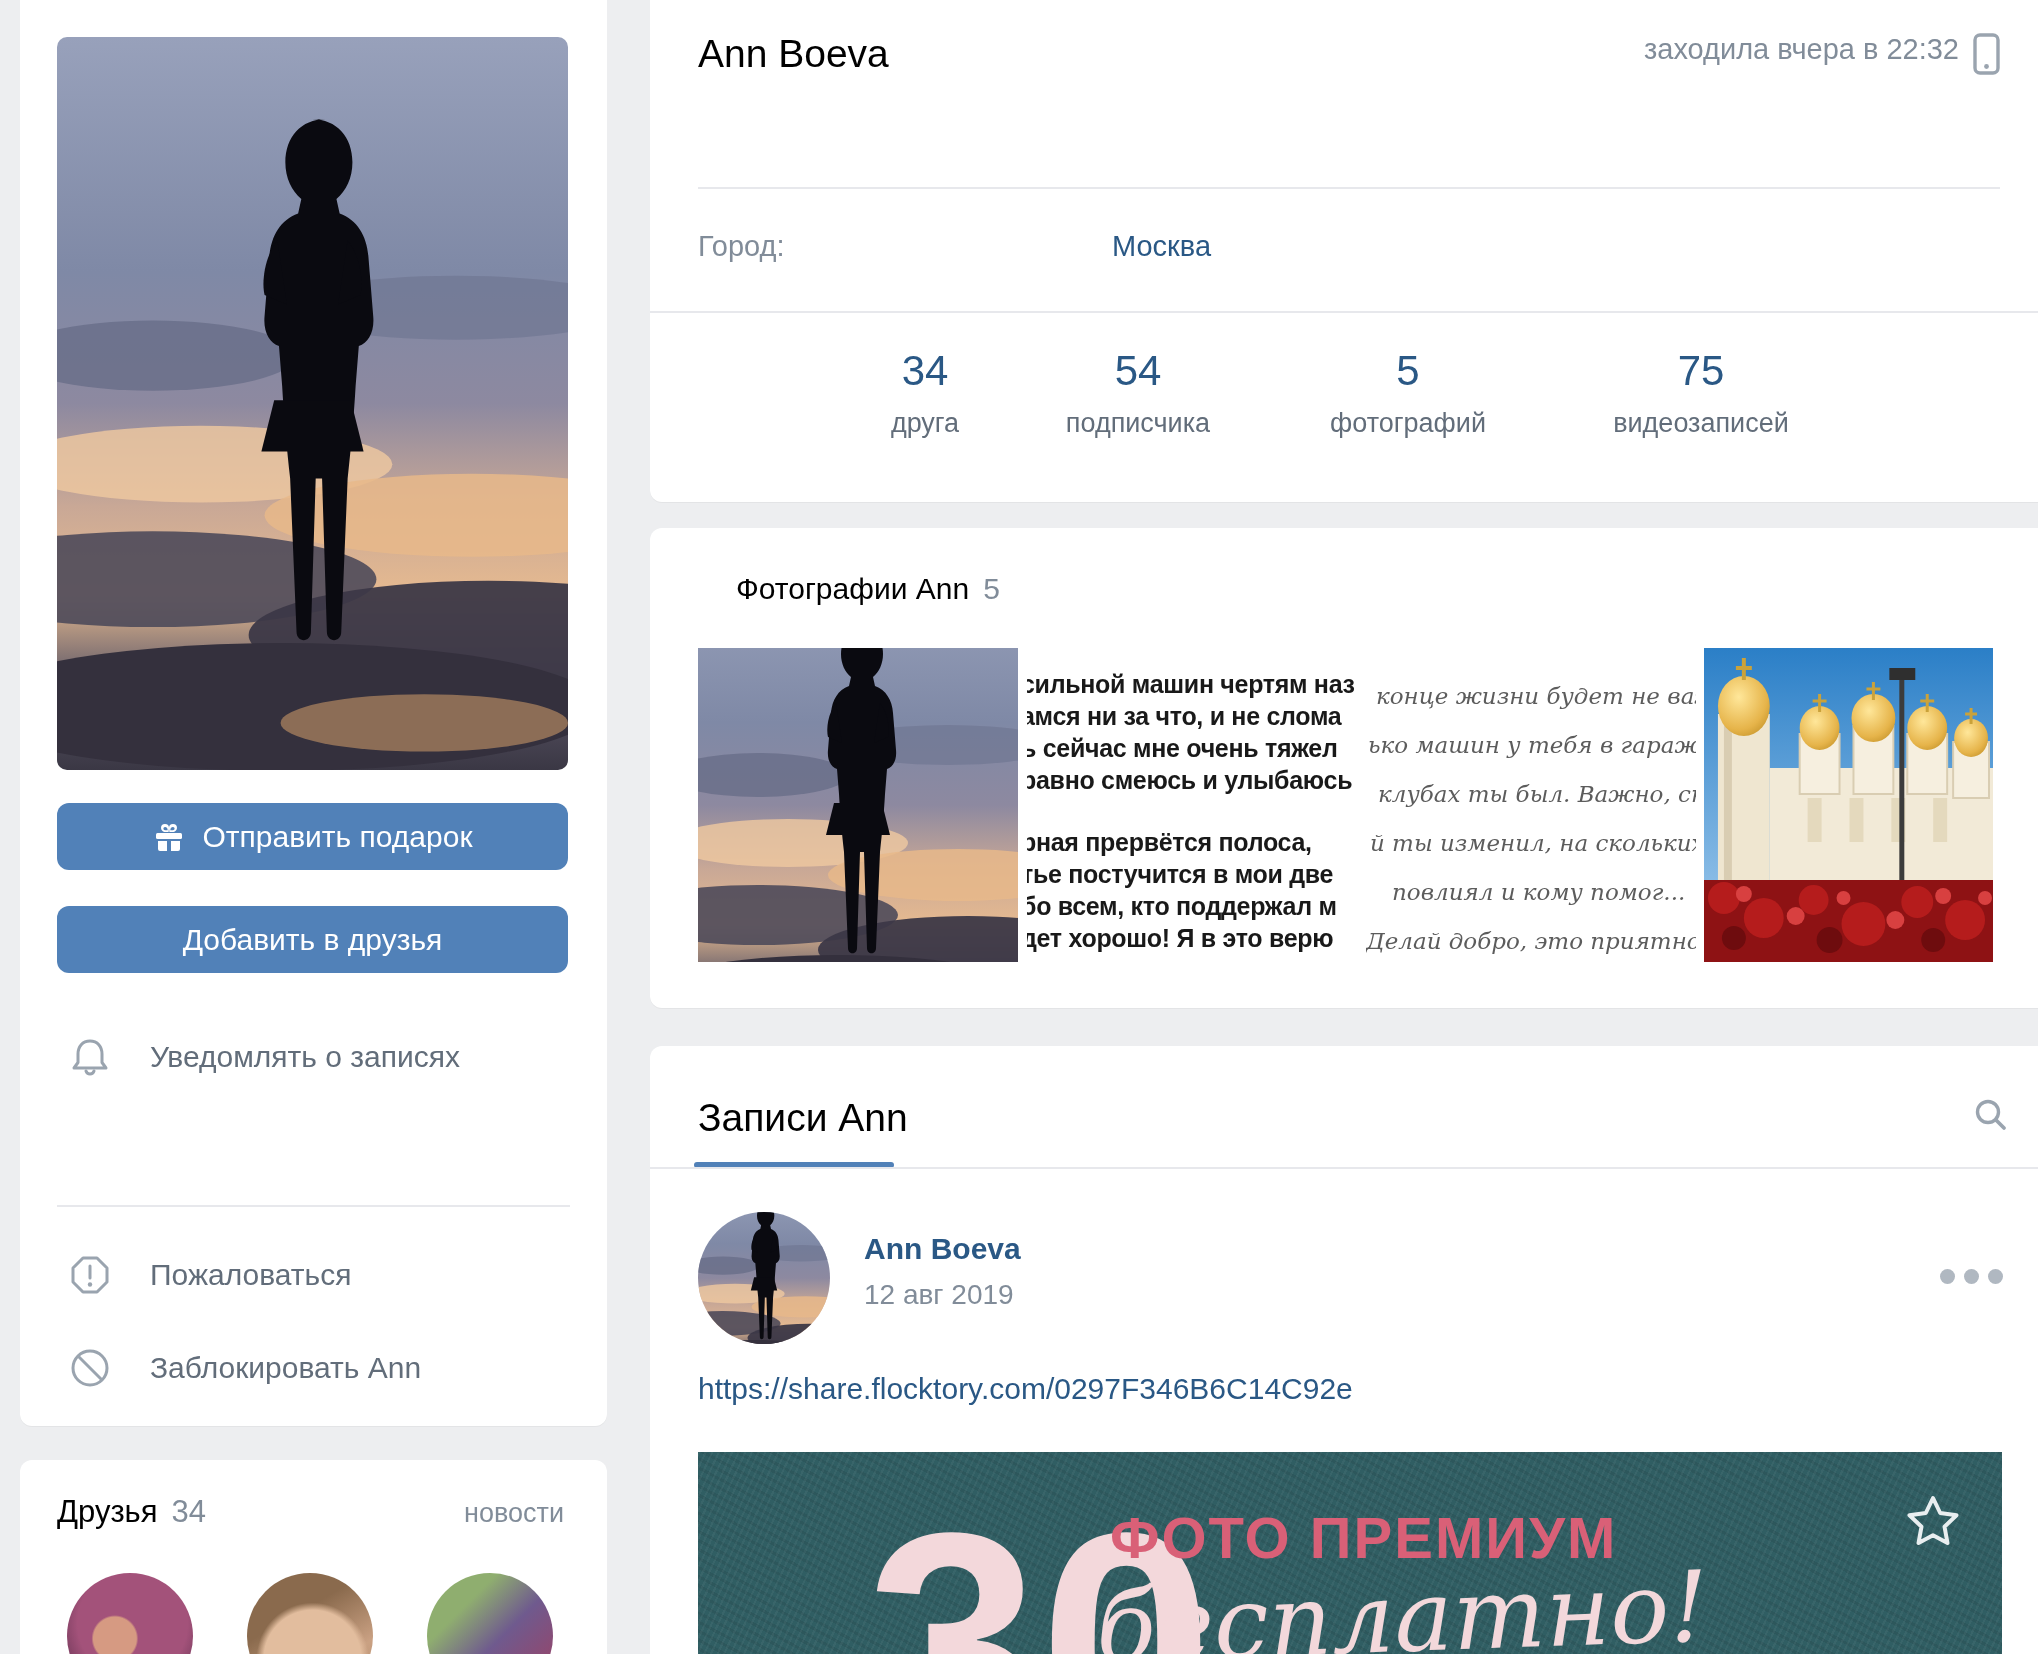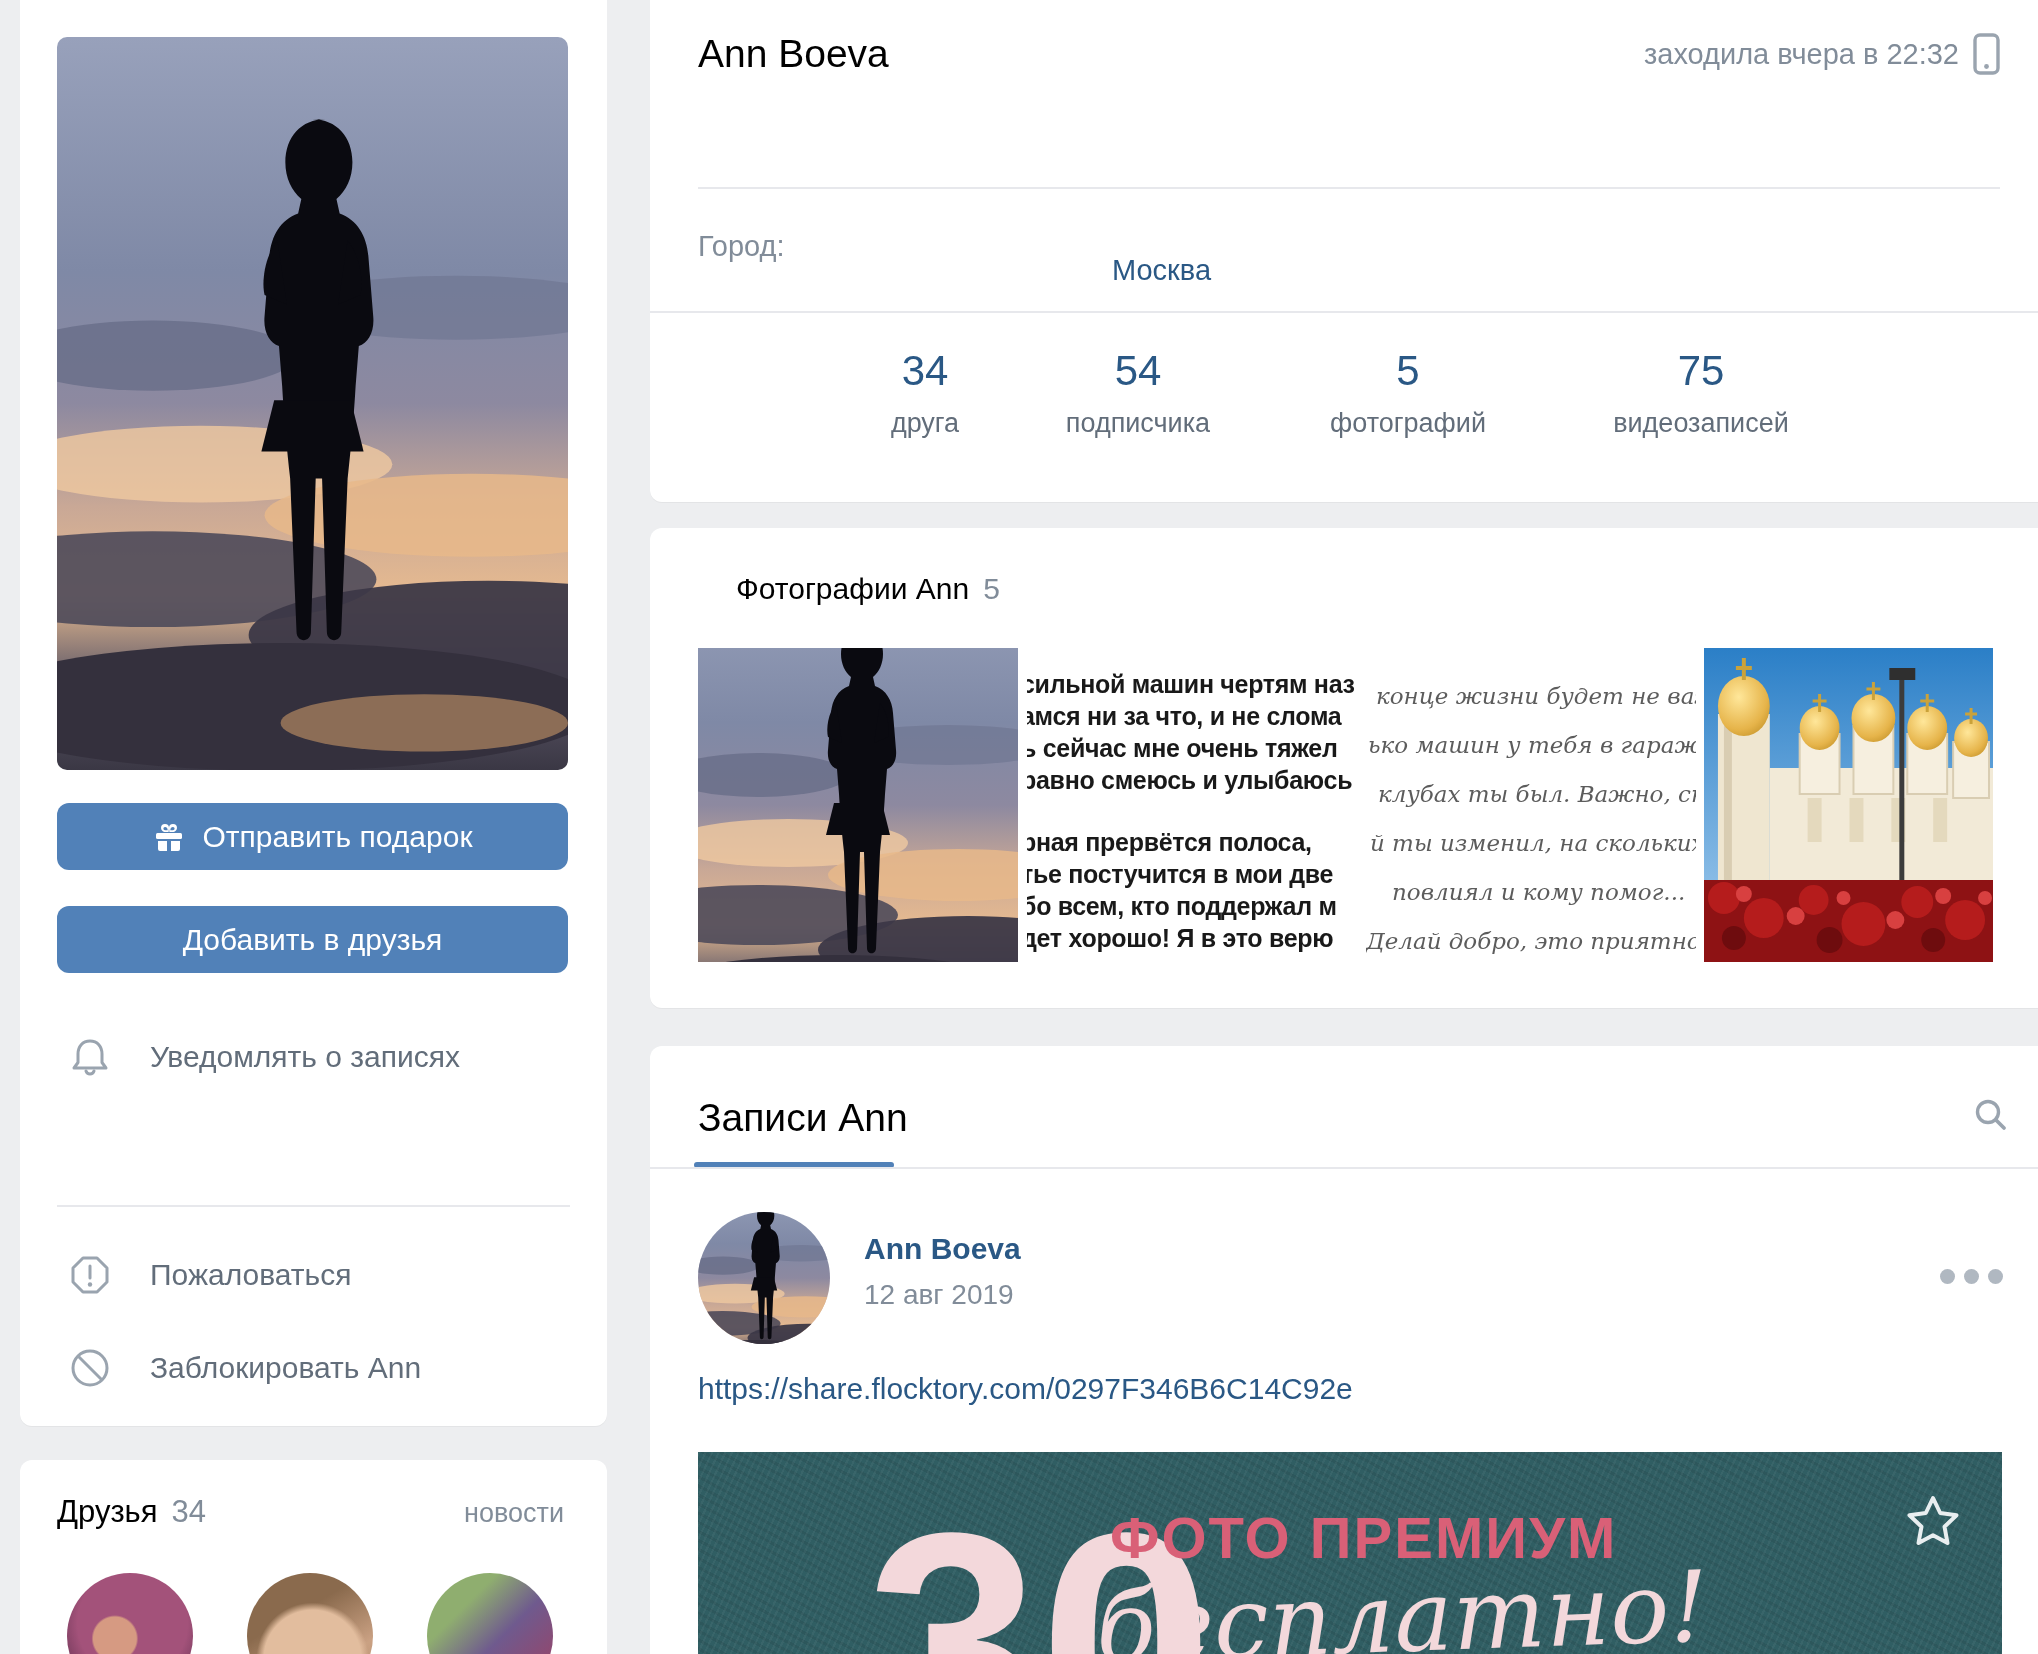--- a/index.html
+++ b/index.html
@@ -40,28 +40,28 @@
   #fr-av-2{left:227px;background:
     radial-gradient(circle at 52% 68%, #e2bd9e 0 45%, rgba(0,0,0,0) 52%),
     linear-gradient(150deg,#8a6a4d 0 35%, #caa183 70%, #b08b68 100%);}
   #fr-av-3{left:407px;background:
     linear-gradient(135deg,#8fae6f 0 28%, #6f5a8e 55%, #a33e5e 100%);}
 
   
   #header-card{left:650px;top:-20px;width:1400px;height:522px;}
   #name-row{left:48px;top:52px;right:50px;display:flex;align-items:center;}
   #page-title{font-size:39px;font-weight:500;color:#000;}
-  #last-seen{margin-left:auto;display:flex;align-items:center;gap:14px;}
+  #last-seen{margin-left:auto;display:flex;align-items:flex-start;gap:14px;}
   #last-seen-text{font-size:29px;color:#818c99;}
   #status-text{left:48px;top:122px;font-size:30px;color:#222;}
   .hdiv{height:0;border-top:2px solid #e7e8ec;}
   #hdiv1{left:48px;right:50px;top:207px;}
   #hdiv2{left:0;right:0;top:331px;}
   #city-label{left:48px;top:250px;font-size:29px;color:#818c99;}
-  #city-value{left:462px;top:250px;font-size:29px;color:#2a5885;cursor:pointer;margin-top:24px;}
+  #city-value{left:462px;top:250px;font-size:29px;color:#2a5885;cursor:pointer;}
   .counter{position:absolute;top:368px;width:300px;margin-left:-150px;text-align:center;cursor:pointer;}
   .counter .cv{font-size:42px;color:#2a5885;line-height:46px;}
   .counter .cl{font-size:27px;color:#626d7a;margin-top:14px;}
 
   #photos-card{left:650px;top:528px;width:1400px;height:480px;}
   #photos-head{left:48px;top:44px;display:flex;align-items:baseline;margin-left:38px;}
   #photos-title{font-size:30px;font-weight:500;color:#000;}
   #photos-count{font-size:30px;color:#818c99;margin-left:14px;}
   .thumb{position:absolute;top:120px;height:314px;overflow:hidden;cursor:pointer;background:#fff;}
   #thumb-1{left:48px;width:320px;}

